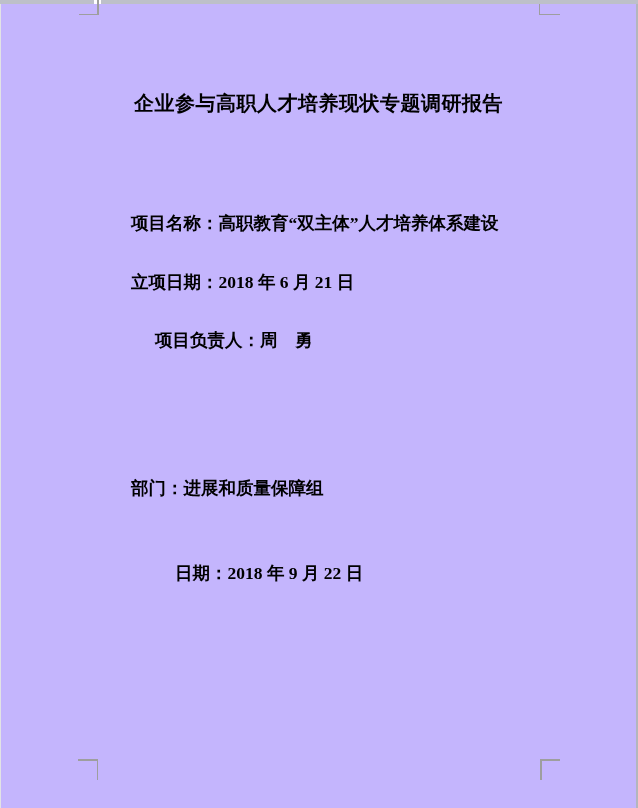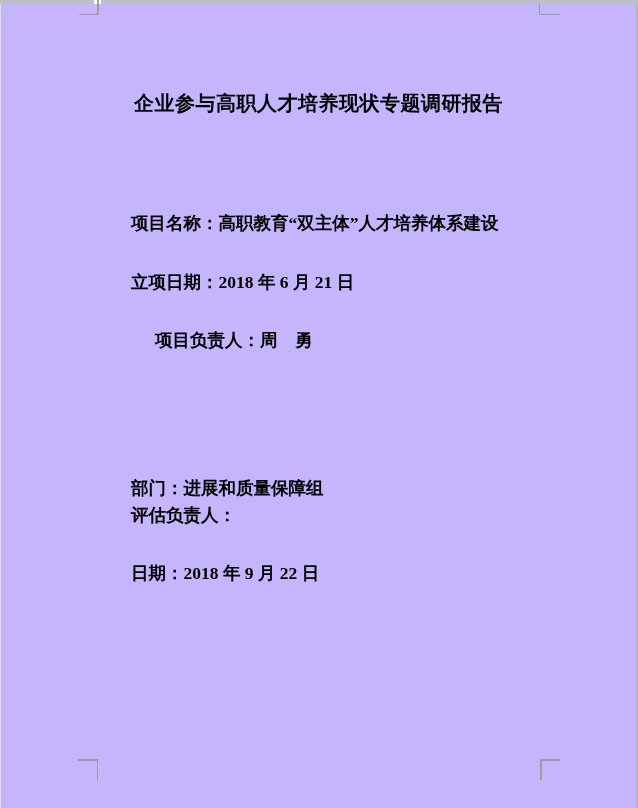--- a/index.html
+++ b/index.html
@@ -74,21 +74,21 @@
     font-weight: bold;
     line-height: 21px;
     white-space: pre;
   }
   .l0 { top: 213px; }
   .l1 { top: 272px; }
   .l2 { top: 330px; margin-left: 24px; }
   .l3 { top: 389px; }
   .l4 { top: 430px; margin-top: 48px; }
   .l5 { top: 505px; }
-  .l6 { top: 563px; }
+  .l6 { top: 563px; margin-left: 44px; }
 </style>
 </head>
 <body>
 
 <div class="page">
 
   <div class="gap-strip"></div>
   <div class="top-notch"></div>
 
   <div class="edge-left"></div>
@@ -102,16 +102,15 @@
   <div class="cl cl-bl-v"></div>
   <div class="cl cl-br-h"></div>
   <div class="cl cl-br-v"></div>
 
   <div class="doc-title">企业参与高职人才培养现状专题调研报告</div>
 
   <div class="doc-line l0">项目名称：高职教育“双主体”人才培养体系建设</div>
   <div class="doc-line l1">立项日期：2018 年 6 月 21 日</div>
   <div class="doc-line l2">项目负责人：周　勇</div>
   <div class="doc-line l4">部门：进展和质量保障组</div>
-  <div class="doc-line l5">评估负责人：</div>
   <div class="doc-line l6">日期：2018 年 9 月 22 日</div>
 
 </div>
 
 </body></html>

